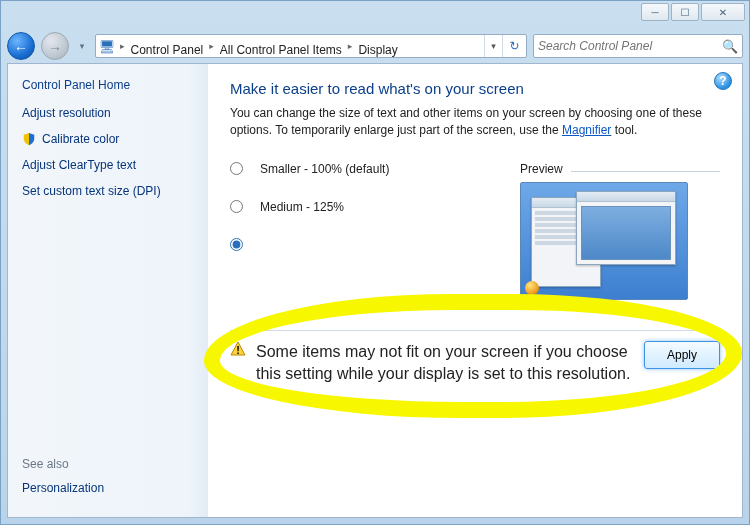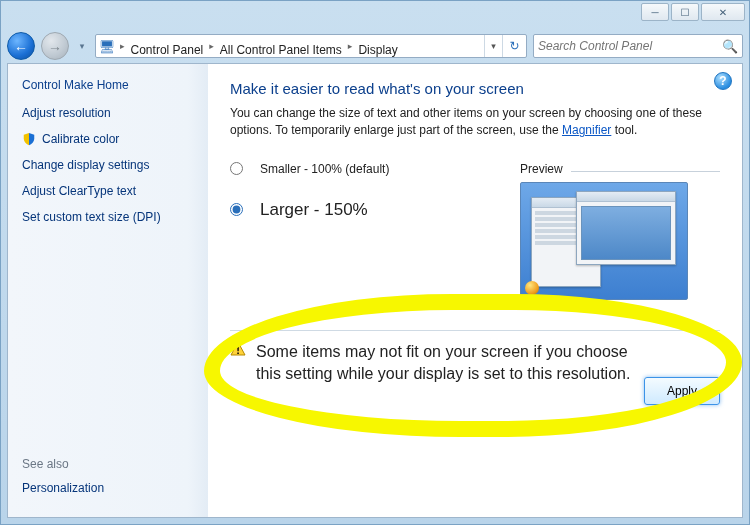--- a/index.html
+++ b/index.html
@@ -123,21 +123,20 @@
   .divider { height:1px; background:#cfdae4; margin-bottom:10px; }
   .warnrow { display: flex; align-items: flex-start; gap: 10px; }
   .warnicon { width:16px; height:16px; flex:0 0 16px; }
   .warnrow .msg { flex: 1; font-size: 16px; color: #222; line-height: 1.4; }
   .apply {
     width: 76px; height: 28px; font-size: 12px;
     background: linear-gradient(180deg,#f4fbff,#cfeaff);
     border: 1px solid #3c93e8; border-radius: 3px;
     box-shadow: 0 0 4px rgba(60,147,232,.6);
     color:#000;
-    margin-top:36px;
   }
 
   .helpicon {
     position: absolute; top: 8px; right: 10px;
     width: 18px; height: 18px; border-radius: 50%;
     background: radial-gradient(circle at 35% 30%, #aee0ff, #2a8de0 70%);
     color: #fff; font-size: 12px; font-weight: bold;
     display: flex; align-items: center; justify-content: center;
     border:1px solid #1f74c0;
   }
@@ -183,33 +182,32 @@
       <input placeholder="Search Control Panel" style="">
       <span class="sicon">🔍</span>
     </div>
   </div>
 
   <div class="body">
 
     <div class="helpicon">?</div>
 
     <div class="sidebar">
-      <div class="home">Control Make Home</div>
+      <div class="home">Control Panel Home</div>
 
       <div class="link">Adjust resolution</div>
 
       <div class="linkrow link">
         <svg class="shield" viewBox="0 0 16 16">
             <path class="b" d="M8 1l6 2v4c0 4-3 7-6 8V1z"></path>
             <path class="y" d="M8 1L2 3v4c0 4 3 7 6 8V1z"></path>
           </svg>
         <span>Calibrate color</span>
       </div>
 
-      <div class="link">Change display settings</div>
       <div class="link">Adjust ClearType text</div>
       <div class="link">Set custom text size (DPI)</div>
 
       <div class="spacer"></div>
 
       <div class="seealso">See also</div>
       <div class="link">Personalization</div>
     </div>
 
     <div class="main">
@@ -217,23 +215,26 @@
       <p class="desc">
         <span>You can change the size of text and other items on your screen by choosing one of these options. To temporarily enlarge just part of the screen, use the </span><a href="#">Magnifier</a><span> tool.</span>
       </p>
 
       <div class="options">
         <div class="optcol">
           <label class="opt">
             <input type="radio" name="sz" style="">
             <span>Smaller - 100% (default)</span>
           </label>
+          <label class="opt">
+            <input type="radio" name="sz" style="">
+            <span>Medium - 125%</span>
+          </label>
           <label class="opt big">
             <input type="radio" name="sz" checked="" style="">
-            <span>Larger - 150%</span>
           </label>
         </div>
         <div style="width:200px">
           <div class="previewline">
             <span class="previewlbl">Preview</span>
             <span class="hr"></span>
           </div>
           <div class="preview">
             <div class="pw pw1">
               <div class="pt"></div>

